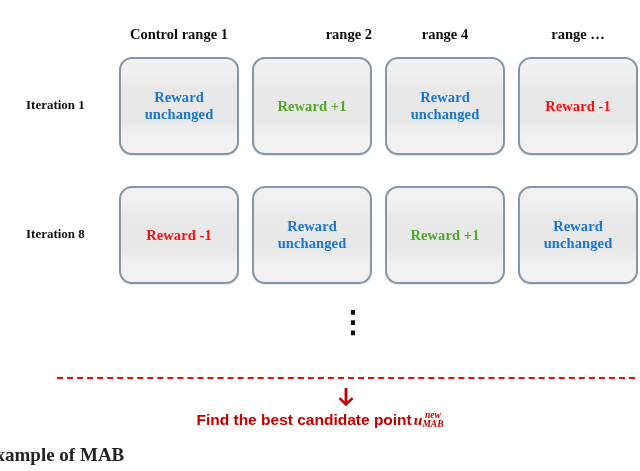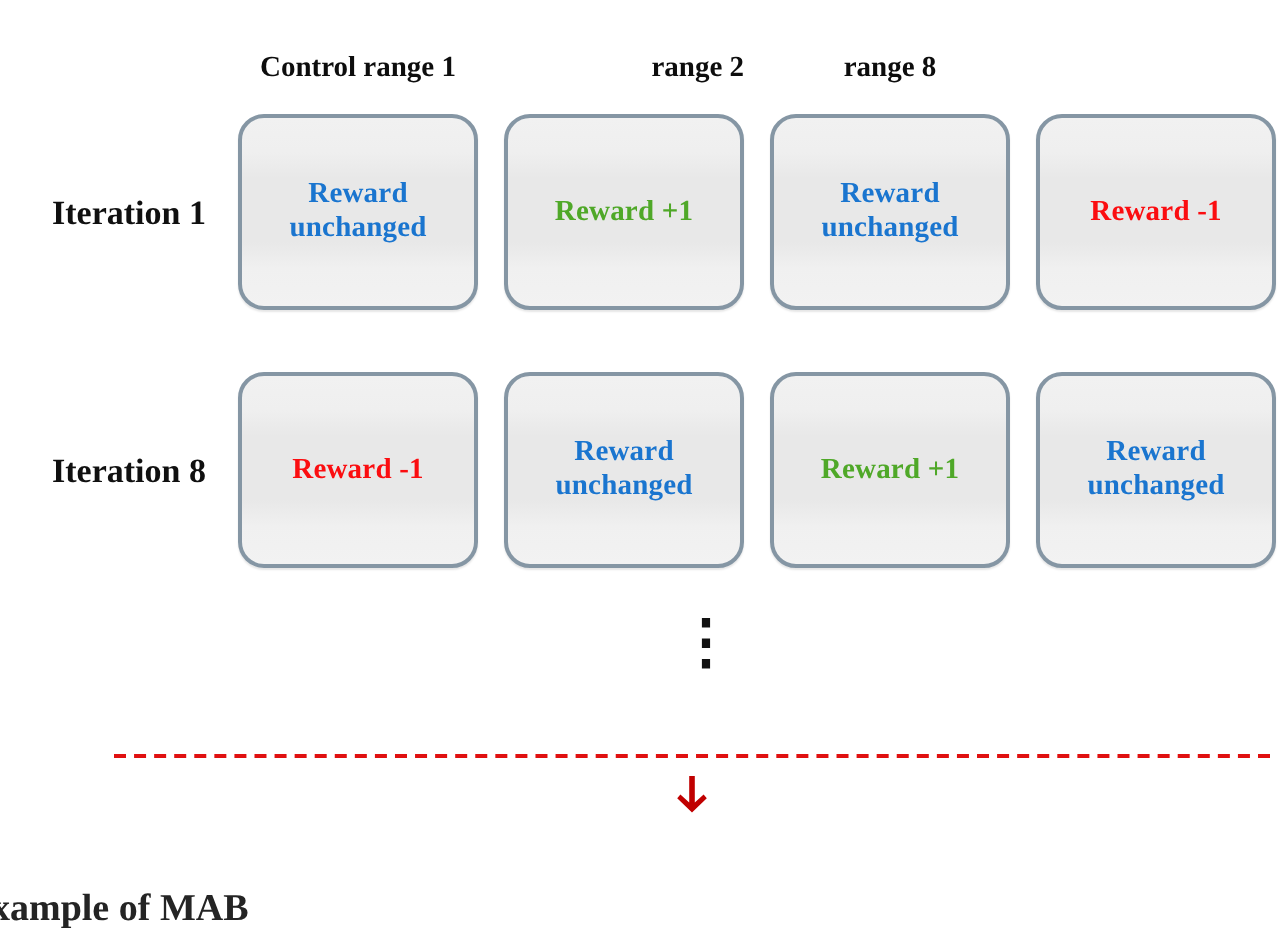--- a/index.html
+++ b/index.html
@@ -39,21 +39,21 @@
   }
 
   
   .row-label {
     position: absolute;
     left: 26px;
     width: 92px;
     text-align: left;
     font-family: "Liberation Serif", serif;
     font-weight: bold;
-    font-size: 17px;
+    font-size: 13px;
     color: #101010;
     white-space: nowrap;
   }
 
   
   .cell {
     position: absolute;
     width: 120px;
     height: 98px;
     box-sizing: border-box;
@@ -168,21 +168,22 @@
     white-space: nowrap;
   }
 </style>
 </head>
 <body>
 
 <div id="figure">
 
   <div class="col-header" style="left:119px; width:120px;">Control range 1</div>
   <div class="col-header" style="left:252px; width:120px;text-align:right;">range 2</div>
-  <div class="col-header" style="left:385px; width:120px;">range 8</div>
+  <div class="col-header" style="left:385px; width:120px;">range 4</div>
+  <div class="col-header" style="left:518px; width:120px;">range …</div>
 
   <div class="row-label" style="top:97px;">Iteration 1</div>
 
   <div class="cell" style="left:119px; top:57px;">
     <span class="cell-text txt-blue">Reward
 unchanged</span>
   </div>
 
   <div class="cell" style="left:252px; top:57px;">
     <span class="cell-text txt-green">Reward +1</span>
@@ -221,16 +222,22 @@
   <div class="vdots">⋮</div>
 
   <div class="dashed-rule"></div>
 
   <div class="down-arrow">
     <svg width="20" height="22" viewBox="0 0 20 22" aria-hidden="true">
       <path d="M8.6 0 h2.8 v13.2 l4.4 -4.0 l1.6 1.9 l-7.4 7.2 l-7.4 -7.2 l1.6 -1.9 l4.4 4.0 z" fill="#c00000"></path>
     </svg>
   </div>
 
+  <div class="find-line">
+    <span>Find the best candidate point</span><span class="formula"><span class="base">u</span><span class="scripts">
+          <span class="sup">new</span>
+          <span class="sub">MAB</span>
+        </span></span>
+  </div>
 
   <div class="fig-caption">t example of MAB</div>
 
 </div>
 
 </body></html>

